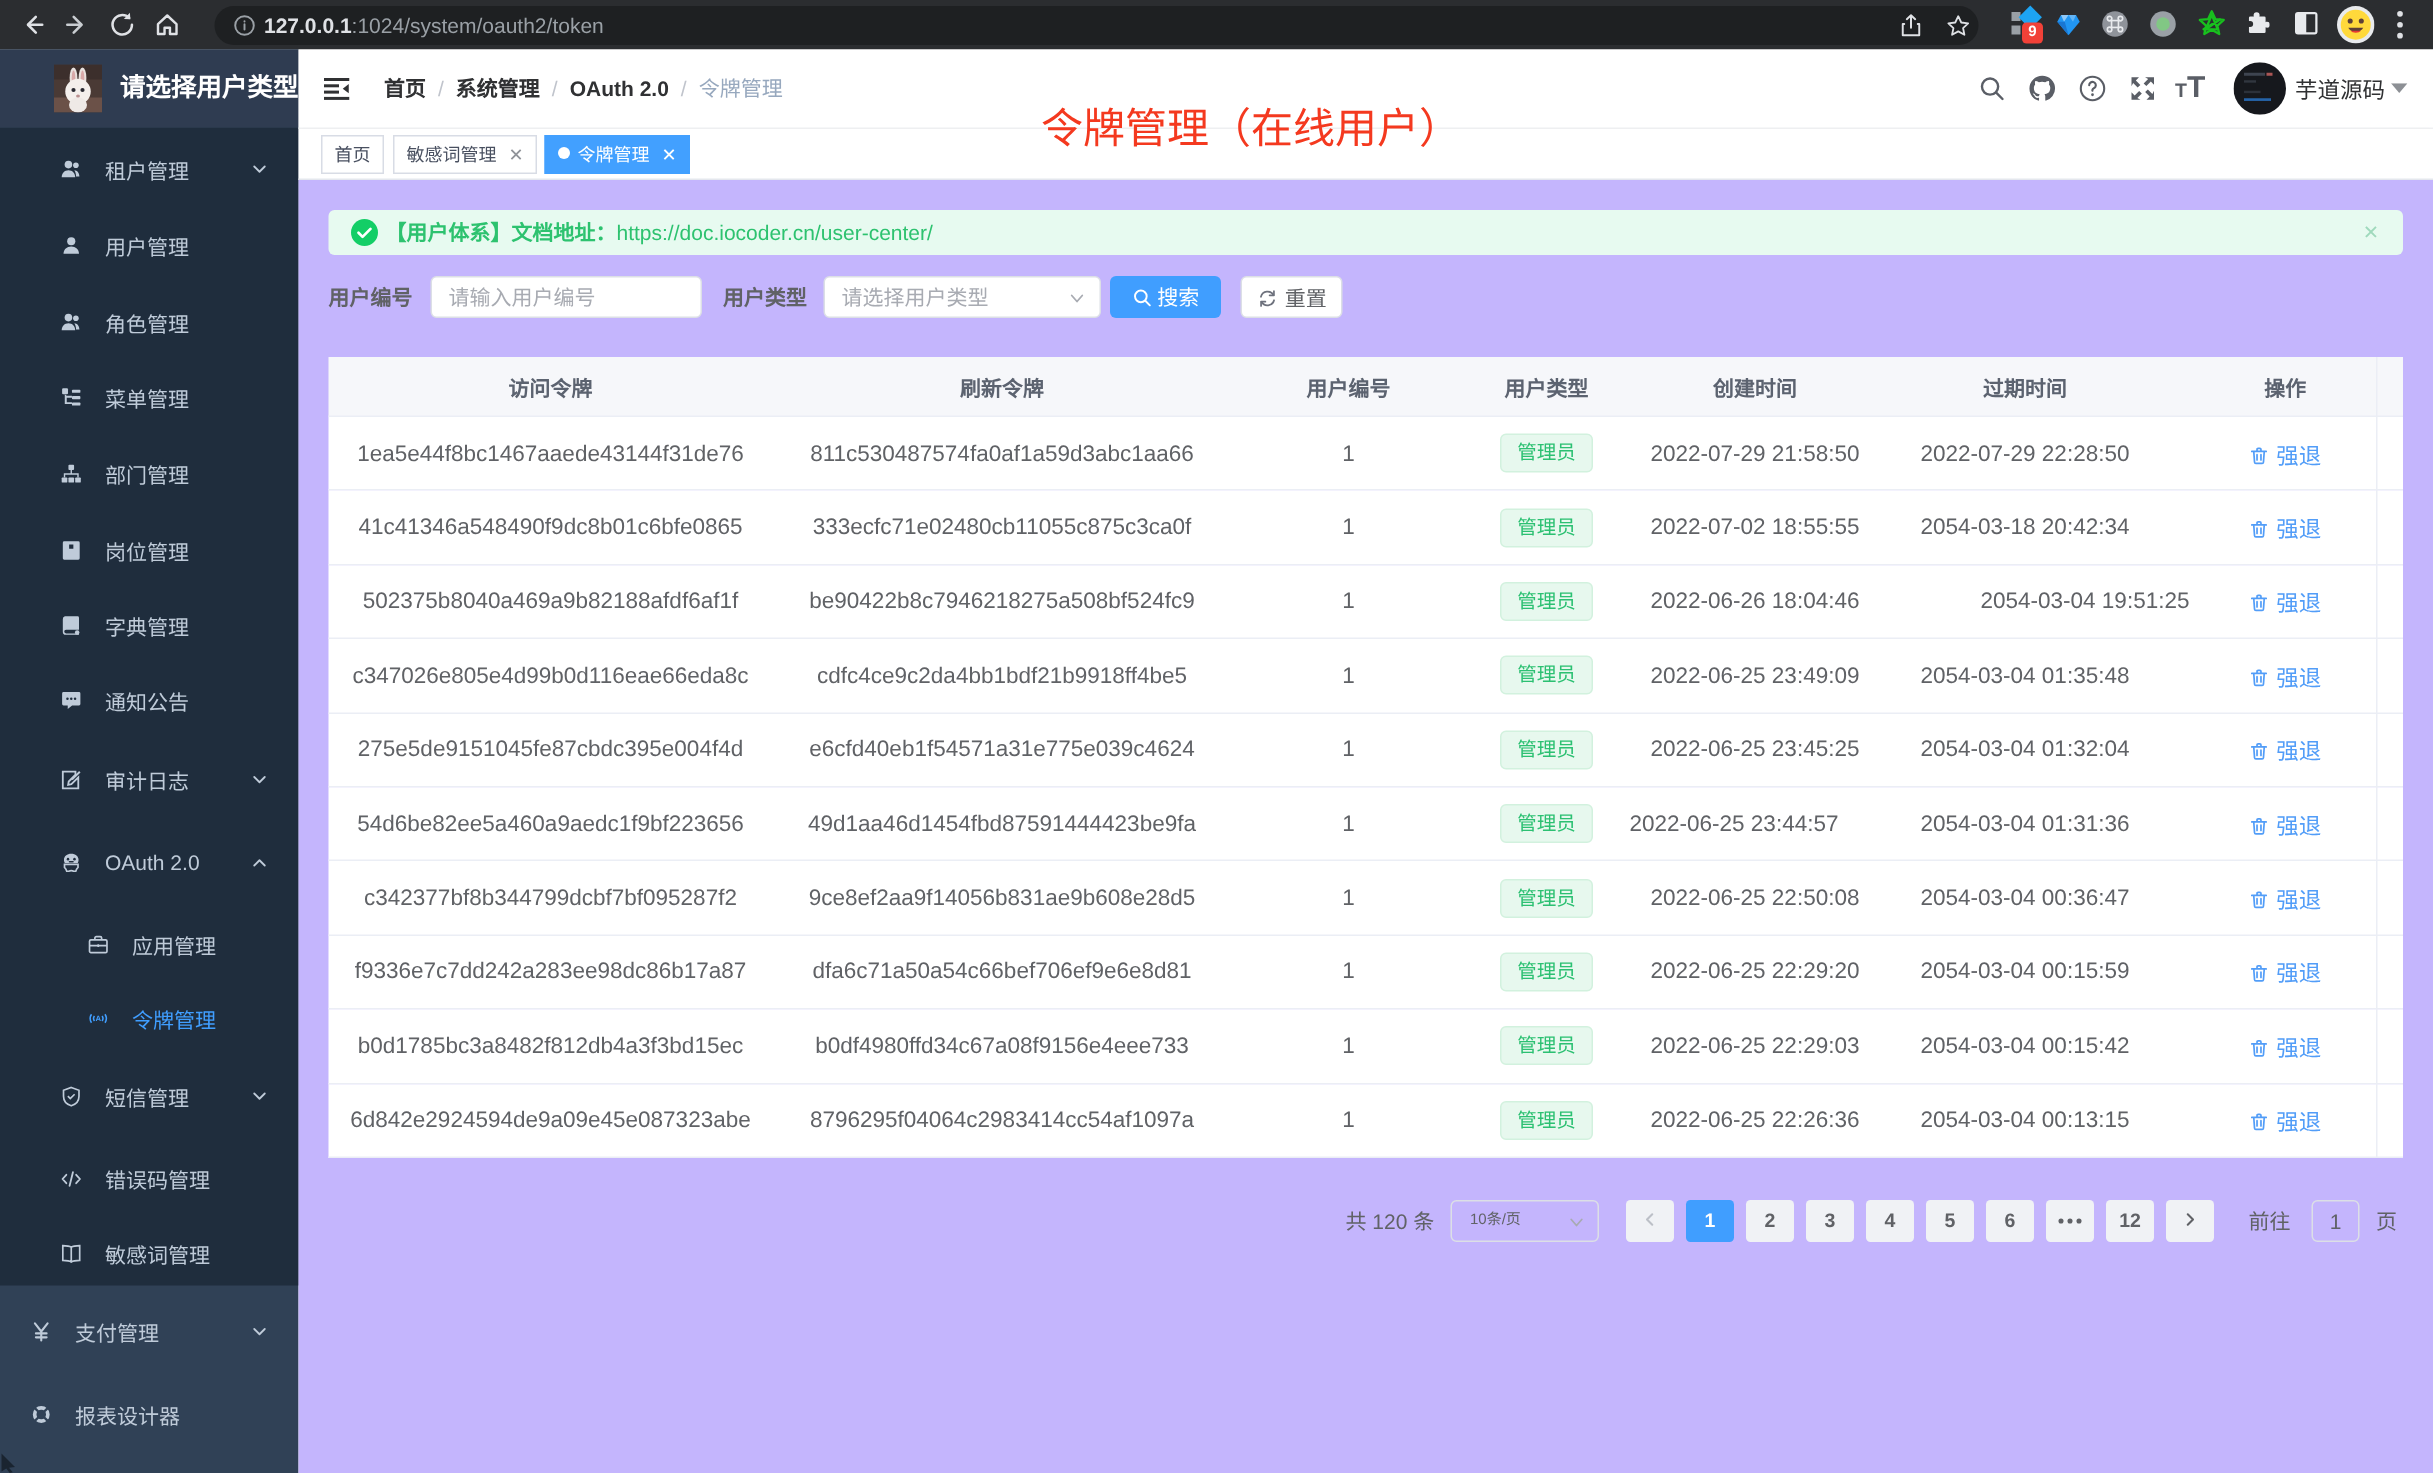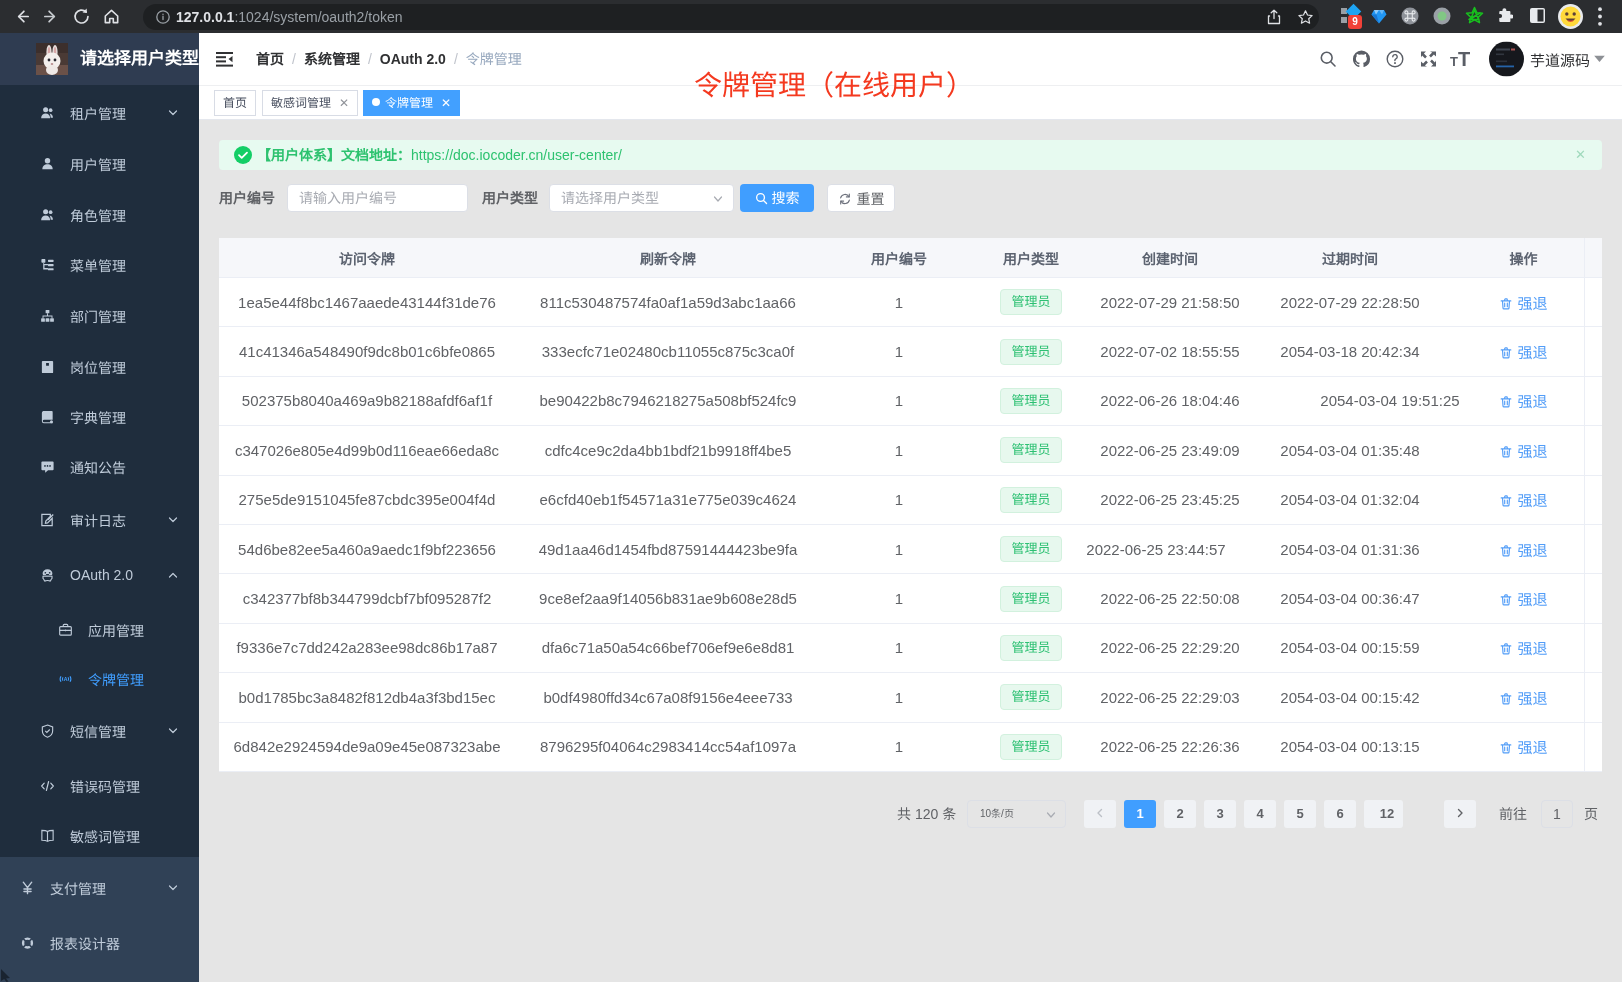--- a/index.html
+++ b/index.html
@@ -40,21 +40,21 @@
 .tag { position:absolute; top:4px; height:26px; line-height:24px; border:1px solid #d8dce5; background:#fff; color:#495060; font-size:12px; padding:0 8px; white-space:nowrap; }
 .tag.on { background:#42a0ff; border-color:#42a0ff; color:#fff; }
 .tag .dot { display:inline-block; width:8px; height:8px; border-radius:50%; background:#fff; margin-right:5px; position:relative; top:-1px; }
 .tag .x { margin-left:8px; font-size:12px; color:#909399; }
 .tag.on .x { color:#fff; }
 
 
 #redtitle { position:absolute; left:694px; top:63px; font-size:28px; color:#f4391f; font-weight:400; white-space:nowrap; }
 
 
-#content { position:absolute; left:199px; top:120px; width:1423px; height:862px; background:#e5e5e5; }
+#content { position:absolute; left:199px; top:120px; width:1423px; height:862px; background:#c4b5fd; }
 #alert { position:absolute; left:20px; top:20px; width:1383px; height:30px; background:#e7faf0; border-radius:4px; }
 #alert .chk { position:absolute; left:15px; top:6px; width:18px; height:18px; }
 #alert .t { position:absolute; left:38px; top:0; line-height:30px; font-size:14px; color:#2dc26f; font-weight:700; }
 #alert .t .lnk { font-weight:400; }
 #alert .x { position:absolute; right:16px; top:0; line-height:30px; color:#9fd9bc; font-size:13px; }
 
 
 .flabel { position:absolute; top:64px; height:28px; line-height:28px; font-size:14px; font-weight:700; color:#606266; }
 .finput { position:absolute; top:64px; height:28px; border:1px solid #dcdfe6; border-radius:4px; background:#fff; font-size:14px; color:#a8abb2; line-height:26px; padding-left:11px; }
 .fbtn { position:absolute; top:64px; height:28px; border-radius:4px; font-size:14px; line-height:28px; text-align:center; }
@@ -610,21 +610,21 @@
 <div class="pbtn" style="left:945px;">2</div>
 <div class="pbtn" style="left:985px;">3</div>
 <div class="pbtn" style="left:1025px;">4</div>
 <div class="pbtn" style="left:1065px;">5</div>
 <div class="pbtn" style="left:1105px;">6</div>
 <div class="pbtn" style="left:1145px;"><svg width="16" height="6" viewBox="0 0 16 6" style="vertical-align:1px;">
           <circle cx="2" cy="3" r="1.7" fill="#606266"></circle>
           <circle cx="8" cy="3" r="1.7" fill="#606266"></circle>
           <circle cx="14" cy="3" r="1.7" fill="#606266"></circle>
         </svg></div>
-<div class="pbtn" style="left:1152px;">12</div>
+<div class="pbtn" style="left:1185px;">12</div>
 <div class="pbtn" style="left:1225px;"><svg width="10" height="10" viewBox="0 0 10 10">
           <path d="M3.5 1.5L7 5l-3.5 3.5" stroke="#606266" stroke-width="1.4" fill="none" stroke-linecap="round" stroke-linejoin="round"></path>
         </svg></div>
 <div style="position:absolute;left:1280px;top:0;line-height:28px;">前往</div>
 <div style="position:absolute;left:1322px;top:0;width:32px;height:28px;border:1px solid #dcdfe6;border-radius:4px;text-align:center;line-height:26px;">1</div>
 <div style="position:absolute;left:1365px;top:0;line-height:28px;">页</div>
     </div>
 </div>
 
 <div id="redtitle">令牌管理（在线用户）</div>

